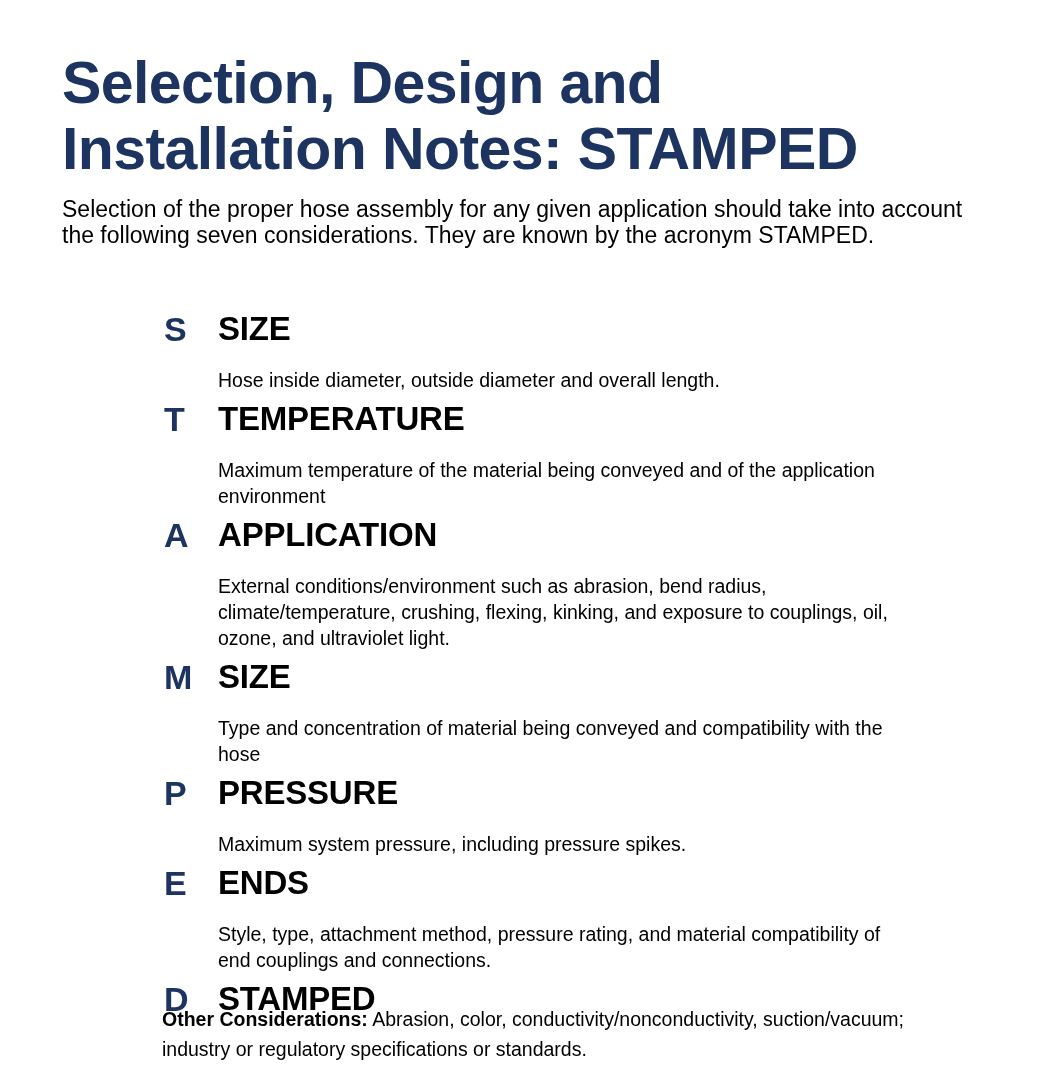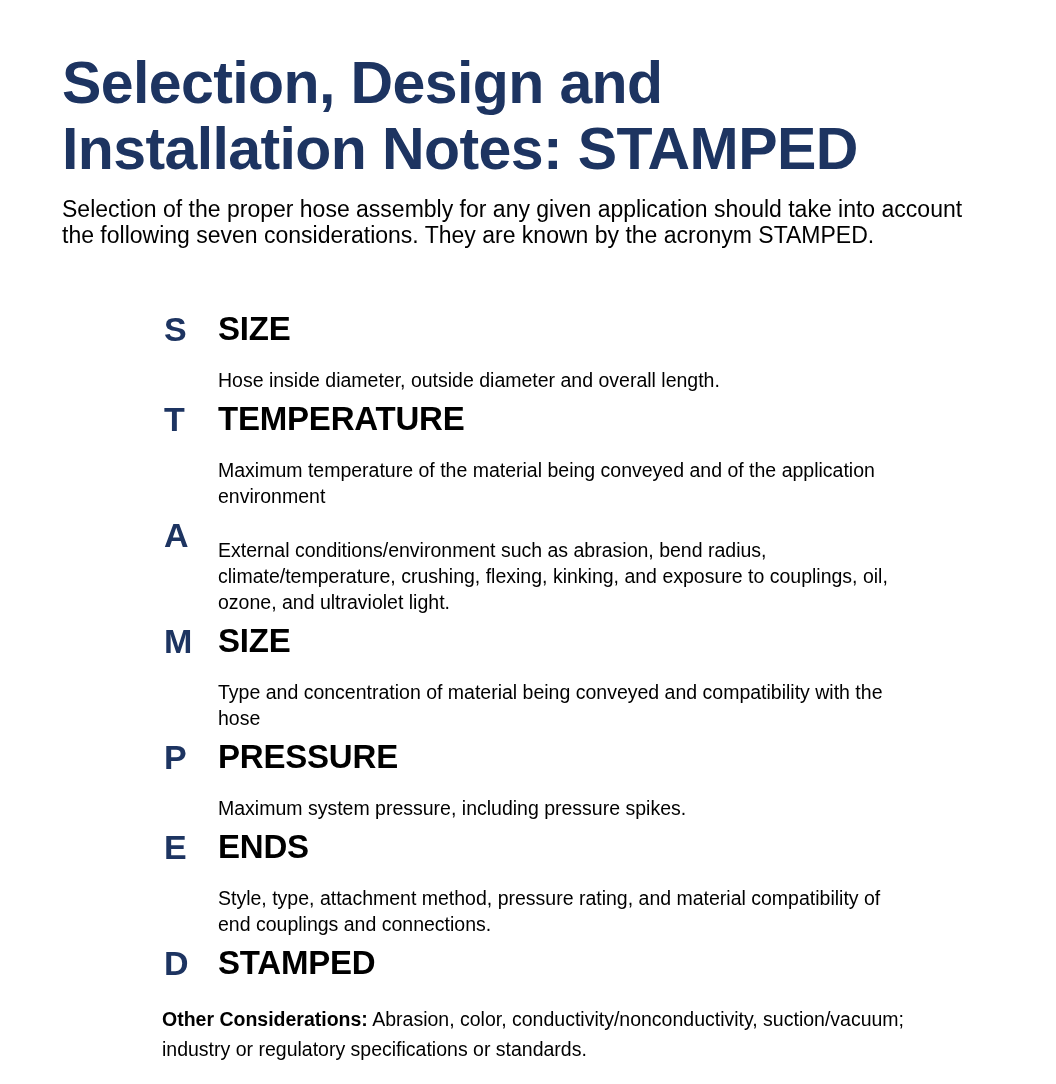--- a/index.html
+++ b/index.html
@@ -142,20 +142,21 @@
       <div class="letter">T</div>
       <div class="entry">
         <div class="entry-title">TEMPERATURE</div>
         <div class="entry-desc">Maximum temperature of the material being conveyed and of the application environment</div>
       </div>
     </div>
 
     <div class="stamped-row r-a">
       <div class="letter">A</div>
       <div class="entry">
+        <div class="entry-title">APPLICATION</div>
         <div class="entry-desc">External conditions/environment such as abrasion, bend radius, climate/temperature, crushing, flexing, kinking, and exposure to couplings, oil, ozone, and ultraviolet light.</div>
       </div>
     </div>
 
     <div class="stamped-row r-m">
       <div class="letter">M</div>
       <div class="entry">
         <div class="entry-title">SIZE</div>
         <div class="entry-desc">Type and concentration of material being conveyed and compatibility with the hose</div>
       </div>

